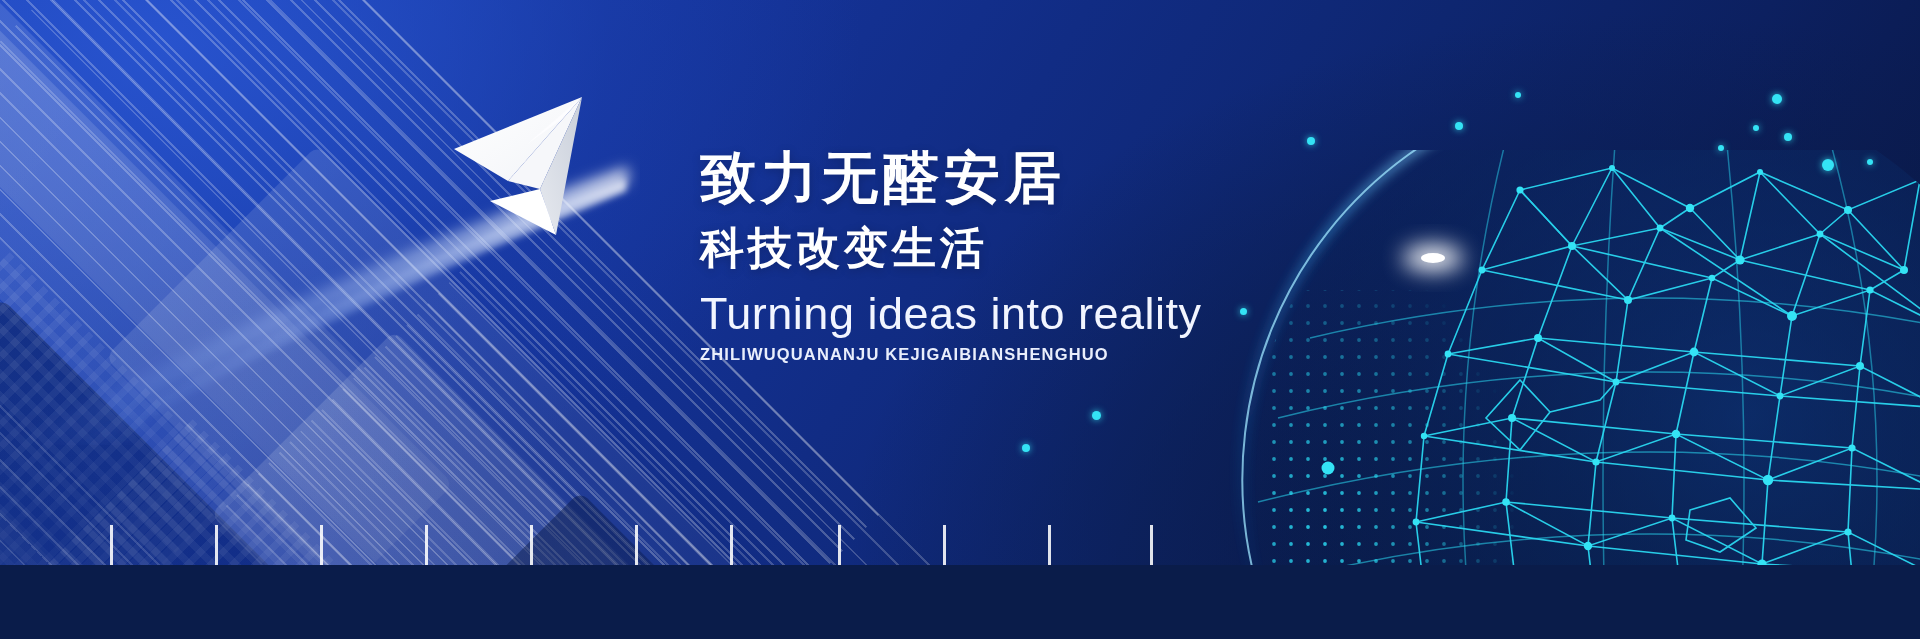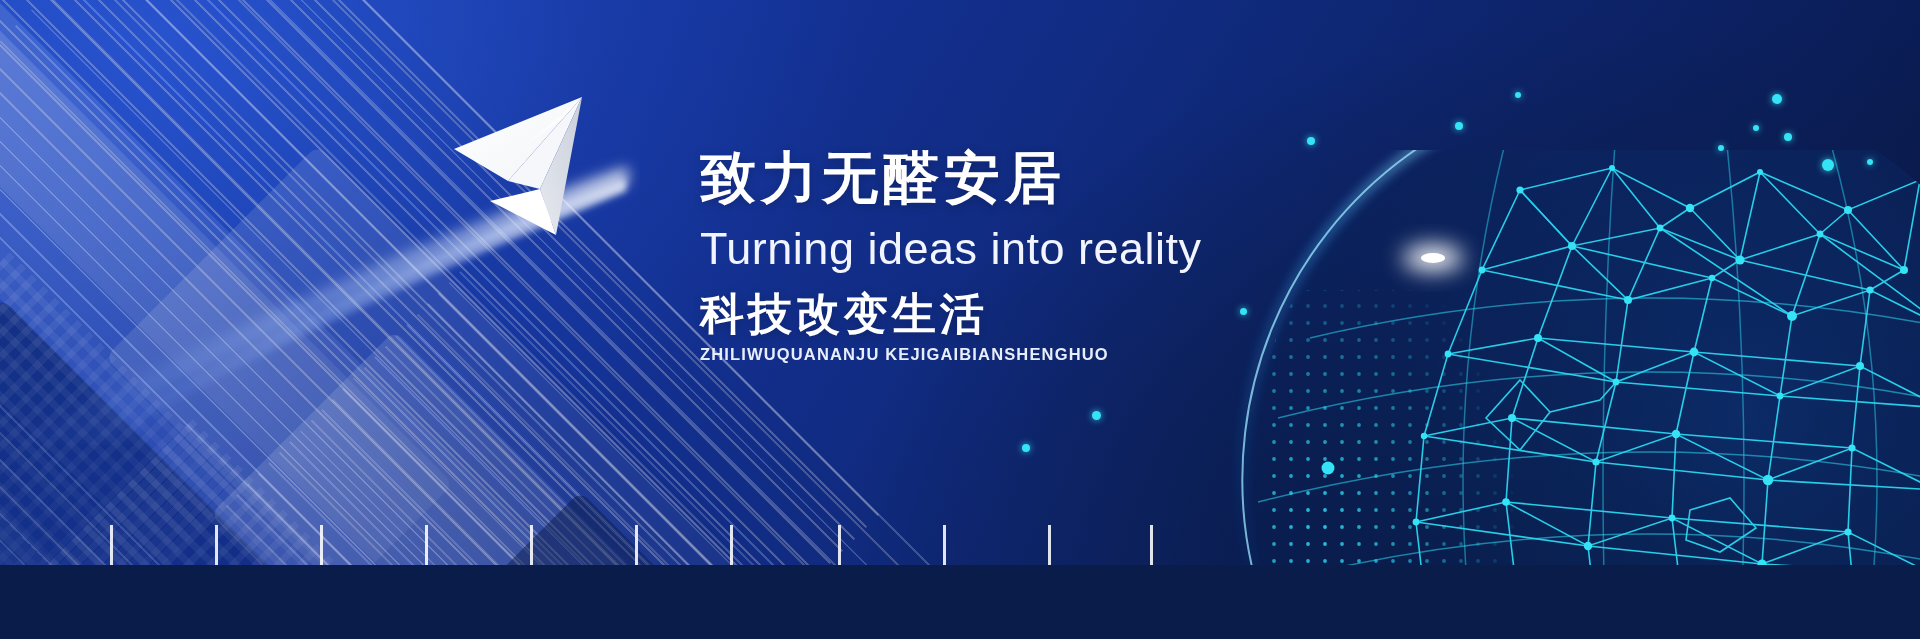--- a/index.html
+++ b/index.html
@@ -170,22 +170,22 @@
       <polygon points="152,12 110,104 126,150" fill="url(#pl2)"></polygon>
 
       <polygon points="110,104 126,150 60,116" fill="#ffffff"></polygon>
 
       <polygon points="152,12 132,34 96,60" fill="#fdfdff" opacity="0.9"></polygon>
     </svg>
   </div>
 
   <div id="text-block">
     <div id="headline-cn">致力无醛安居</div>
+    <div id="subhead-cn">科技改变生活</div>
     <div id="tagline-en">Turning ideas into reality</div>
-    <div id="subhead-cn">科技改变生活</div>
     <div id="pinyin">ZHILIWUQUANANJU KEJIGAIBIANSHENGHUO</div>
   </div>
 
   <svg id="globe" viewBox="0 0 760 620">
     <defs>
       <radialGradient id="globeFill" cx="62%" cy="42%" r="66%">
         <stop offset="0%" stop-color="#0e3a84" stop-opacity="0.55"></stop>
         <stop offset="55%" stop-color="#0a2a66" stop-opacity="0.40"></stop>
         <stop offset="100%" stop-color="#071b48" stop-opacity="0.10"></stop>
       </radialGradient>

